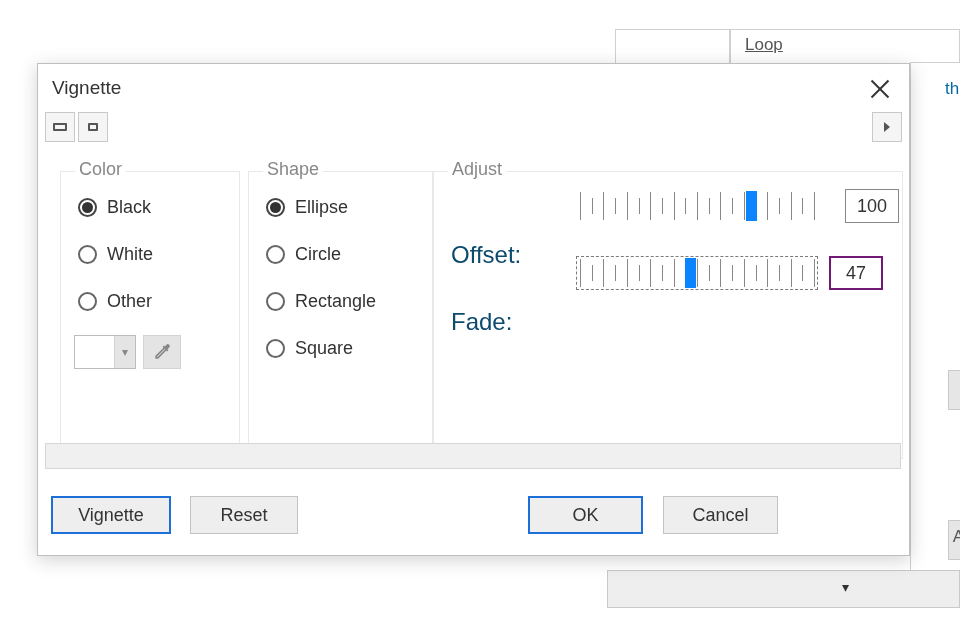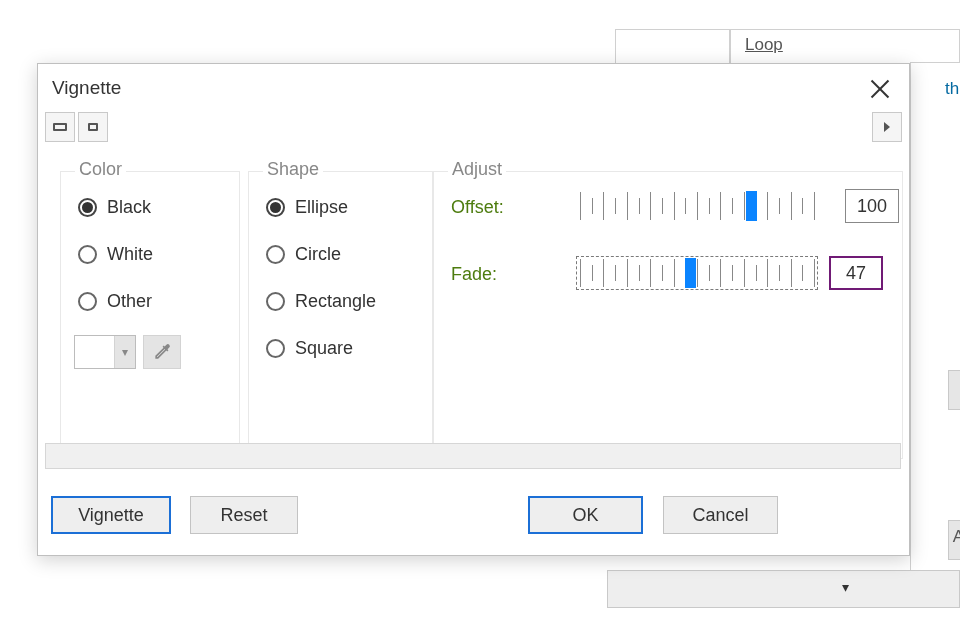--- a/index.html
+++ b/index.html
@@ -61,21 +61,21 @@
   .rlabel{color:#333;font-size:18px;}
 
   
   .swatch-wrap{position:absolute;display:flex;gap:7px;}
   .swatch{width:62px;height:34px;border:1px solid #bcbcbc;display:flex;}
   .swatch-col{flex:1;background:#fff;border-right:1px solid #d3d3d3;}
   .swatch-dd{width:20px;background:#e4e4e4;display:flex;align-items:center;justify-content:center;color:#888;font-size:12px;}
   .eyedrop{width:38px;height:34px;background:#e4e4e4;border:1px solid #d3d3d3;display:flex;align-items:center;justify-content:center;}
 
   
-  .adjlabel{position:absolute;color:#4d7c0f;font-size:18px;}
+  .adjlabel{position:absolute;color:#0c4a6e;font-size:24px;margin-top:44px;}
   .slider{position:absolute;width:242px;height:34px;}
   .slider.on{outline:1px dashed #7a7a7a;outline-offset:-1px;}
   .ticks{position:absolute;left:4px;right:4px;top:3px;bottom:3px;}
   .ticks span{position:absolute;top:0;width:1px;background:#888;}
   .ticks .maj{height:100%;}
   .ticks .min{top:6px;height:16px;}
   .thumb{position:absolute;top:2px;width:11px;height:30px;background:#0a84ff;}
   .numbox{position:absolute;width:54px;height:34px;border:1px solid #888;text-align:center;
     line-height:32px;font-size:18px;background:#fff;}
   .numbox.on{border:2px solid #701a75;line-height:30px;}

